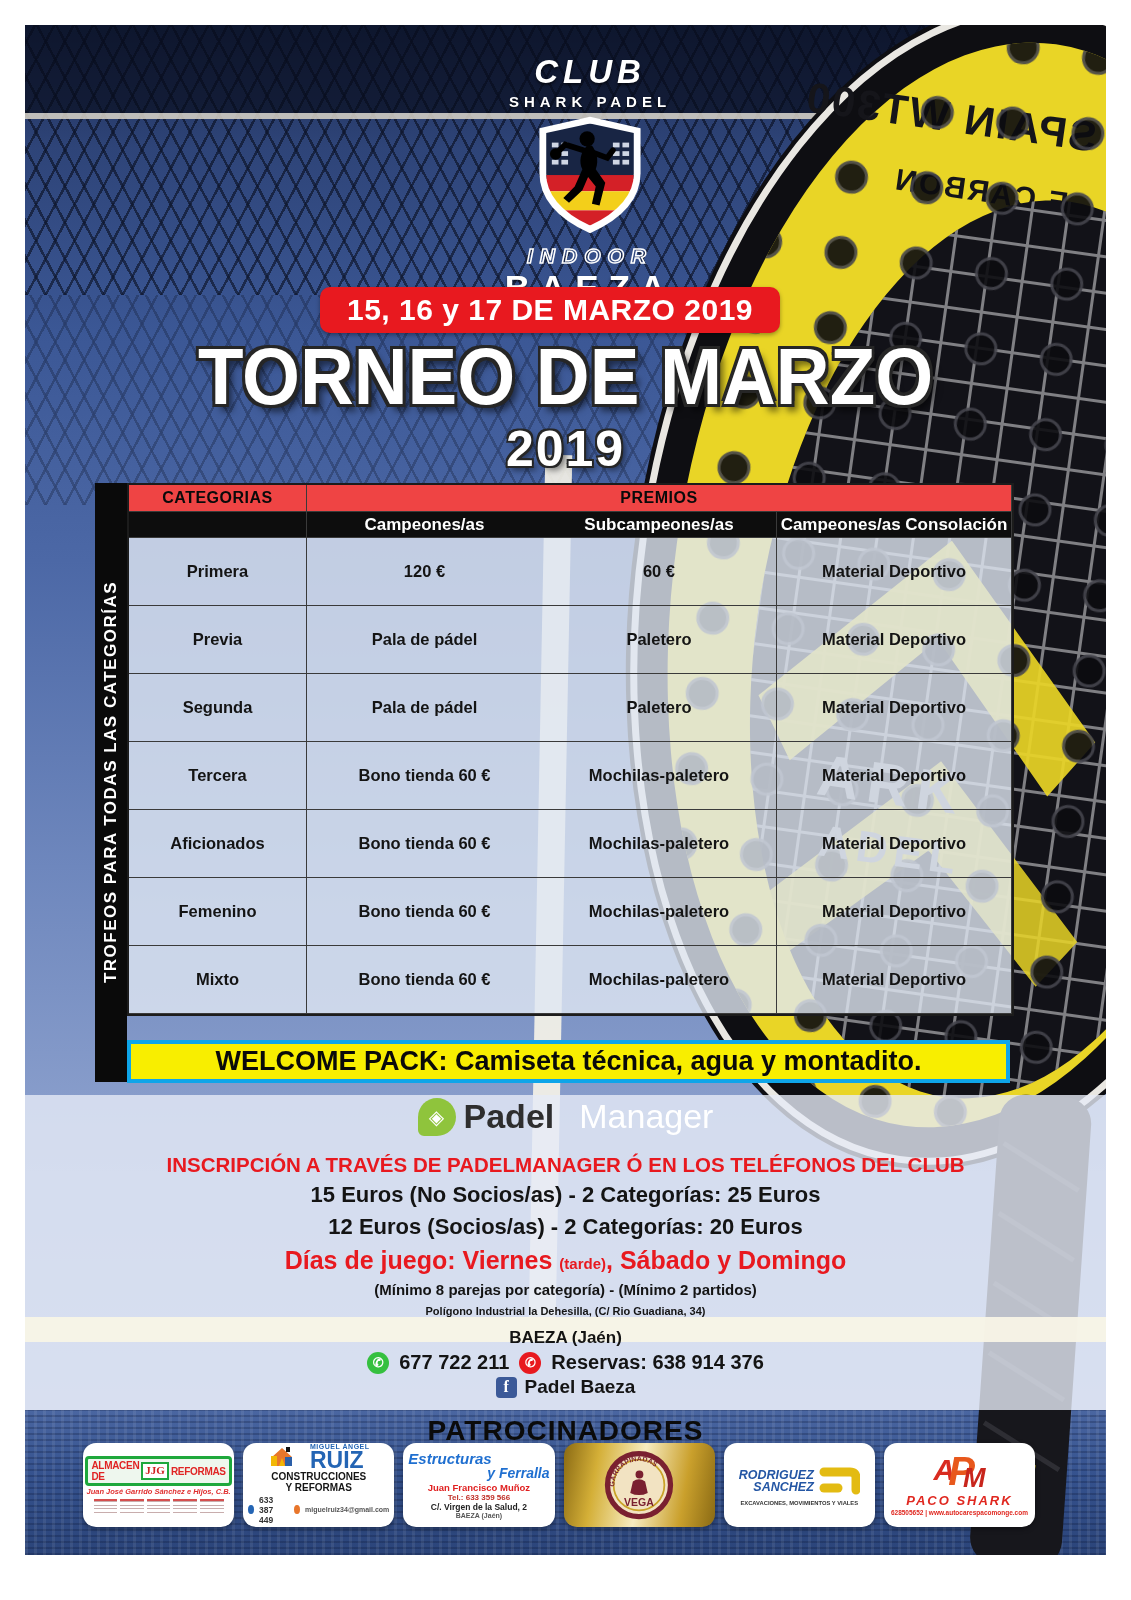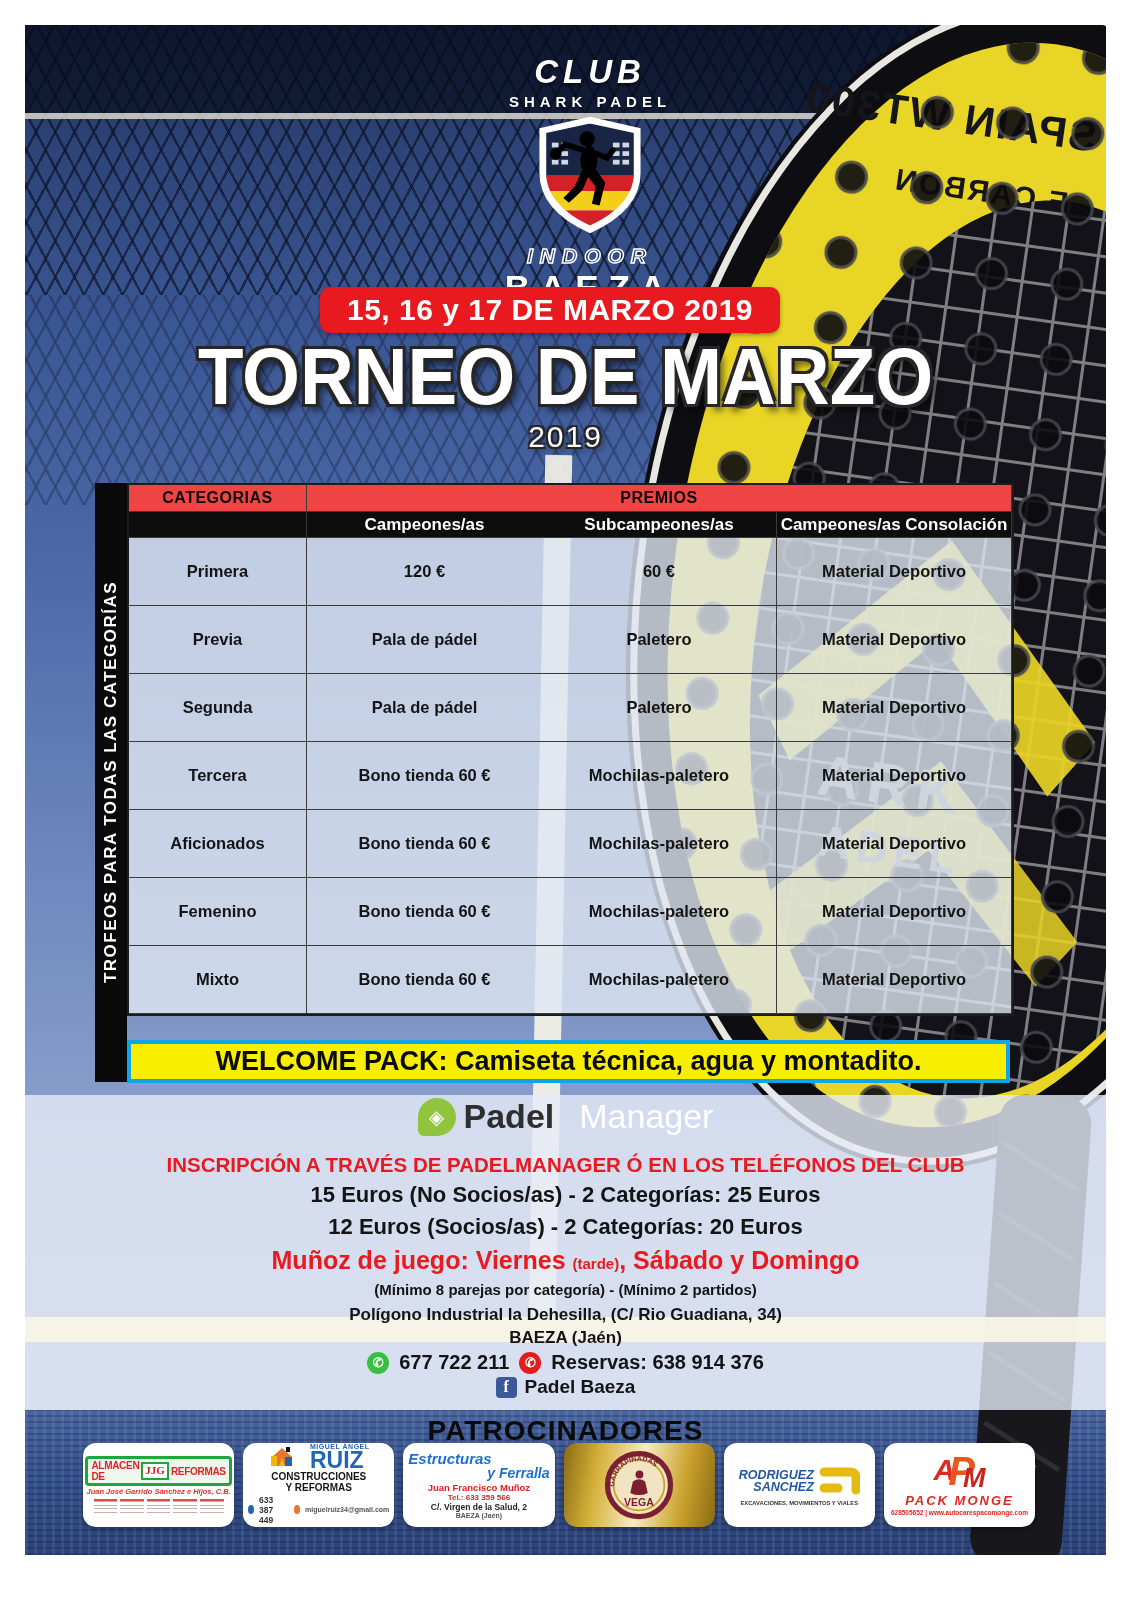--- a/index.html
+++ b/index.html
@@ -38,21 +38,21 @@
     color:rgba(20,30,60,.15);-webkit-text-stroke:1.5px #ffffff;}
   .club-l4{font-size:35px;font-weight:900;letter-spacing:10px;margin-top:0;text-shadow:0 2px 3px rgba(0,0,0,.6);}
 
   
   .date-banner{left:295px;top:262px;width:460px;height:46px;background:#e8191f;border-radius:10px;
     display:flex;align-items:center;justify-content:center;z-index:3;
     color:#fff;font-size:30px;font-weight:700;letter-spacing:.5px;box-shadow:0 2px 4px rgba(0,0,0,.35);}
   .title{left:0;right:0;top:308px;text-align:center;z-index:3;color:#fff;font-size:76px;font-weight:900;
     letter-spacing:0px;transform:scale(.98,1.05);
     text-shadow:-3px -3px 0 #262626,3px -3px 0 #262626,-3px 3px 0 #262626,3px 3px 0 #262626,6px 6px 7px rgba(0,0,0,.55);}
-  .year{left:0;right:0;top:395px;text-align:center;z-index:3;color:#fff;font-size:30px;font-weight:400;letter-spacing:2px;
+  .year{left:0;right:0;top:395px;text-align:center;z-index:3;color:#fff;font-size:50px;font-weight:700;letter-spacing:2px;
     text-shadow:-2px -2px 0 #262626,2px -2px 0 #262626,-2px 2px 0 #262626,2px 2px 0 #262626,4px 4px 6px rgba(0,0,0,.55);}
 
   
   .side-bar{left:70px;top:458px;width:32px;height:599px;background:#0a0a0a;z-index:3;
     display:flex;align-items:center;justify-content:center;}
   .side-bar span{writing-mode:vertical-rl;transform:rotate(180deg);color:#fff;font-size:17px;font-weight:800;
     letter-spacing:1.5px;white-space:nowrap;}
   .prize-table{left:102px;top:458px;width:883px;z-index:3;display:grid;
     grid-template-columns:178px 235px 235px 235px;grid-template-rows:27px 26px repeat(7,68px);
     border:2px solid #1c1c1c;box-sizing:content-box;}
@@ -73,21 +73,21 @@
     display:flex;align-items:center;justify-content:center;color:#fff;font-size:20px;}
   .pm-bold{font-size:34px;font-weight:800;color:#2e2e2e;}
   .pm-light{font-size:34px;font-weight:400;color:#ffffff;margin-left:25px;}
   .reg{left:0;right:0;text-align:center;z-index:3;}
   .reg-headline{top:1128px;color:#e8191f;font-size:20.5px;font-weight:900;}
   .reg-price1{top:1157px;color:#141414;font-size:22px;font-weight:900;}
   .reg-price2{top:1189px;color:#141414;font-size:22px;font-weight:900;}
   .reg-days{top:1221px;color:#e8191f;font-size:25px;font-weight:900;}
   .reg-days .small{font-size:15px;}
   .reg-min{top:1256px;color:#141414;font-size:15px;font-weight:900;}
-  .reg-addr{top:1280px;color:#141414;font-size:17px;font-weight:900;}
+  .reg-addr{top:1280px;color:#141414;font-size:11px;font-weight:900;}
   .reg-city{top:1303px;color:#141414;font-size:17px;font-weight:900;}
   .phones{top:1326px;display:flex;align-items:center;justify-content:center;gap:10px;font-size:20px;font-weight:900;color:#141414;}
   .badge{width:22px;height:22px;border-radius:50%;display:inline-flex;align-items:center;justify-content:center;
     color:#fff;font-size:13px;}
   .wa{background:#35c03f;} .tel{background:#e8191f;}
   .fb-row{top:1351px;display:flex;align-items:center;justify-content:center;gap:8px;font-size:19px;font-weight:900;color:#141414;}
   .fb-badge{width:21px;height:21px;border-radius:4px;background:#3b5998;color:#fff;display:inline-flex;
     align-items:center;justify-content:center;font-family:"Liberation Serif",serif;font-size:16px;font-weight:700;}
 
   
@@ -281,21 +281,21 @@
     <div class="abs welcome">WELCOME PACK: Camiseta técnica, agua y montadito.</div>
 
     <div class="abs pm-row">
       <div class="pm-icon">◈</div>
       <div><span class="pm-bold">Padel</span><span class="pm-light">Manager</span></div>
     </div>
 
     <div class="abs reg reg-headline">INSCRIPCIÓN A TRAVÉS DE PADELMANAGER Ó EN LOS TELÉFONOS DEL CLUB</div>
     <div class="abs reg reg-price1">15 Euros (No Socios/as) - 2 Categorías: 25 Euros</div>
     <div class="abs reg reg-price2">12 Euros (Socios/as) - 2 Categorías: 20 Euros</div>
-    <div class="abs reg reg-days"><span>Muñoz de juego: Viernes </span><span class="small">(tarde)</span><span>, Sábado y Domingo</span></div>
+    <div class="abs reg reg-days"><span>Días de juego: Viernes </span><span class="small">(tarde)</span><span>, Sábado y Domingo</span></div>
     <div class="abs reg reg-min">(Mínimo 8 parejas por categoría) - (Mínimo 2 partidos)</div>
     <div class="abs reg reg-addr">Polígono Industrial la Dehesilla, (C/ Rio Guadiana, 34)</div>
     <div class="abs reg reg-city">BAEZA (Jaén)</div>
     <div class="abs reg phones">
       <span class="badge wa">✆</span>
       <span>677 722 211</span>
       <span class="badge tel">✆</span>
       <span>Reservas: 638 914 376</span>
     </div>
     <div class="abs reg fb-row">
@@ -385,19 +385,19 @@
         </div>
         <div class="rodz-sub">EXCAVACIONES, MOVIMIENTOS Y VIALES</div>
       </div>
 
       <div class="card">
         <div class="apm-logo">
           <span class="apm-a">A</span>
           <span class="apm-p">P</span>
           <span class="apm-m">M</span>
         </div>
-        <div class="apm-name">PACK MONGE</div>
+        <div class="apm-name">PACO SHARK</div>
         <div class="apm-contact">628505652 | www.autocarespacomonge.com</div>
       </div>
 
     </div>
   </div>
 </div>
 
 </body></html>

